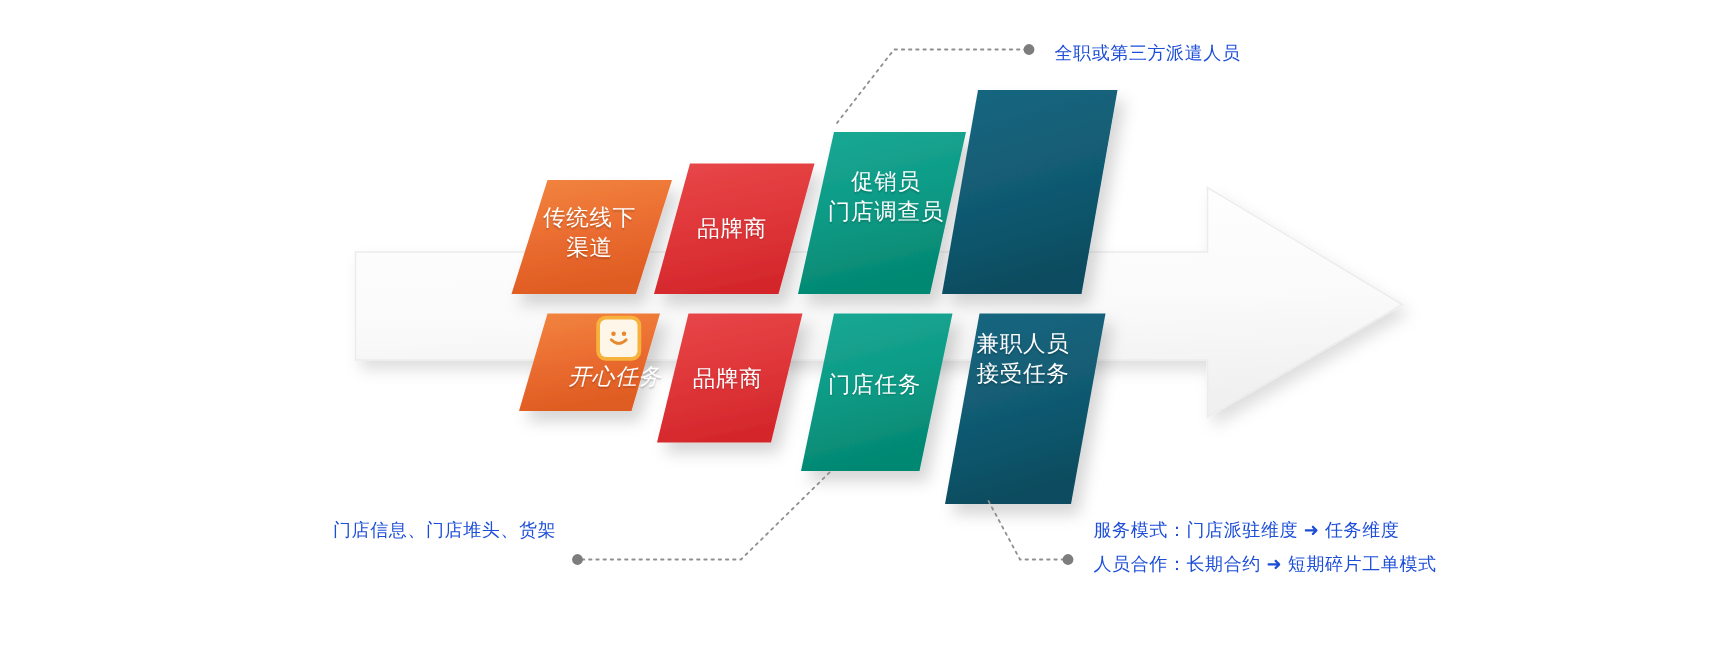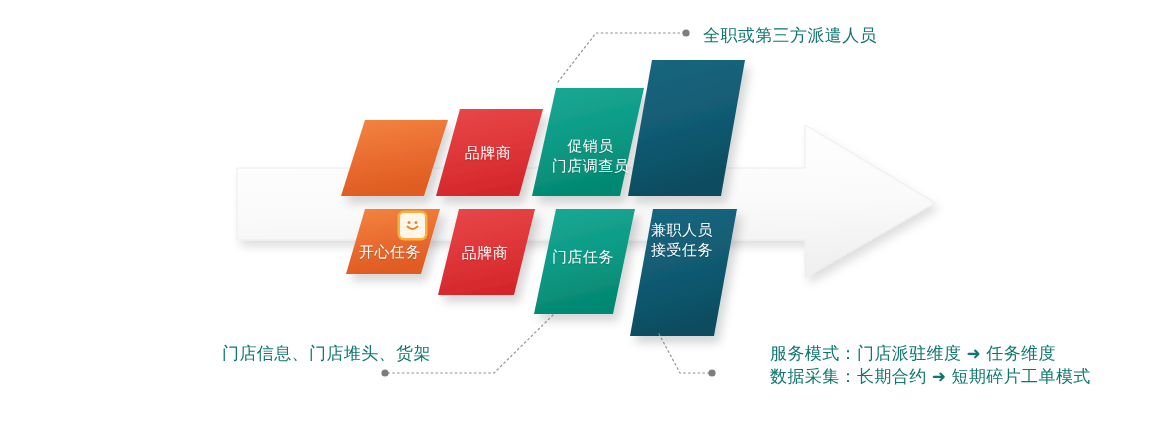--- a/index.html
+++ b/index.html
@@ -36,22 +36,22 @@
     font-weight: 500;
     text-align: center;
     letter-spacing: 0.5px;
     white-space: pre-line;
     pointer-events: none;
     text-shadow: 0 1px 1px rgba(0,0,0,0.18);
   }
 
   .anno {
     position: absolute;
-    color: #0f766e;
-    font-size: 17px;
+    color: #1d4ed8;
+    font-size: 12px;
     line-height: 23px;
     white-space: pre-line;
     letter-spacing: 0.4px;
   }
 
   
   .smiley {
     position: absolute;
     left: 400px;
     top: 213px;
@@ -139,48 +139,50 @@
 
       <path d="M659,334 L680,373 L709,373"></path>
     </g>
     <g fill="#7d7d7d">
       <circle cx="686" cy="33" r="3.6"></circle>
       <circle cx="385" cy="373" r="3.6"></circle>
       <circle cx="712" cy="373" r="3.6"></circle>
     </g>
   </svg>
 
+  <div class="shape-label" style="left:349px; top:136px; width:88px;">传统线下
+渠道</div>
 
   <div class="shape-label" style="left:444px; top:143px; width:88px;">品牌商</div>
 
-  <div class="shape-label" style="left:538px; top:136px; width:105px;">促销员
+  <div class="shape-label" style="left:538px; top:112px; width:105px;">促销员
 门店调查员</div>
 
 
   <div class="smiley">
     <svg width="25" height="25" viewBox="0 0 25 25" xmlns="http://www.w3.org/2000/svg">
       <circle cx="9" cy="9.5" r="1.5" fill="#e8882c"></circle>
       <circle cx="16" cy="9.5" r="1.5" fill="#e8882c"></circle>
       <path d="M7.5,13.5 Q12.5,18.5 17.5,13.5" stroke="#e8882c" stroke-width="1.8" fill="none" stroke-linecap="round"></path>
     </svg>
   </div>
 
-  <div class="shape-label" style="left:348px; top:242px; width:84px;">开心任务</div>
+  <div class="shape-label" style="left:368px; top:242px; width:84px;font-style:italic;">开心任务</div>
 
   <div class="shape-label" style="left:443px; top:243px; width:84px;">品牌商</div>
 
   <div class="shape-label" style="left:540px; top:247px; width:86px;font-family:Liberation Serif, serif;">门店任务</div>
 
   <div class="shape-label" style="left:637px; top:220px; width:90px;">兼职人员
 接受任务</div>
 
   <div class="anno" style="left:703px; top:24px;">全职或第三方派遣人员</div>
 
   <div style="position:absolute; left:222px; top:342px;">
     <div class="anno" style="position:static;text-align:right;">门店信息、门店堆头、货架</div>
   </div>
 
-  <div style="position:absolute; left:729px; top:342px;margin-left:41px;">
+  <div style="position:absolute; left:729px; top:342px;">
     <div class="anno" style="position:static;">服务模式：门店派驻维度 ➜ 任务维度</div>
-    <div class="anno" style="position:static;">数据采集：长期合约 ➜ 短期碎片工单模式</div>
+    <div class="anno" style="position:static;">人员合作：长期合约 ➜ 短期碎片工单模式</div>
   </div>
 
 </div>
 
 </body></html>

